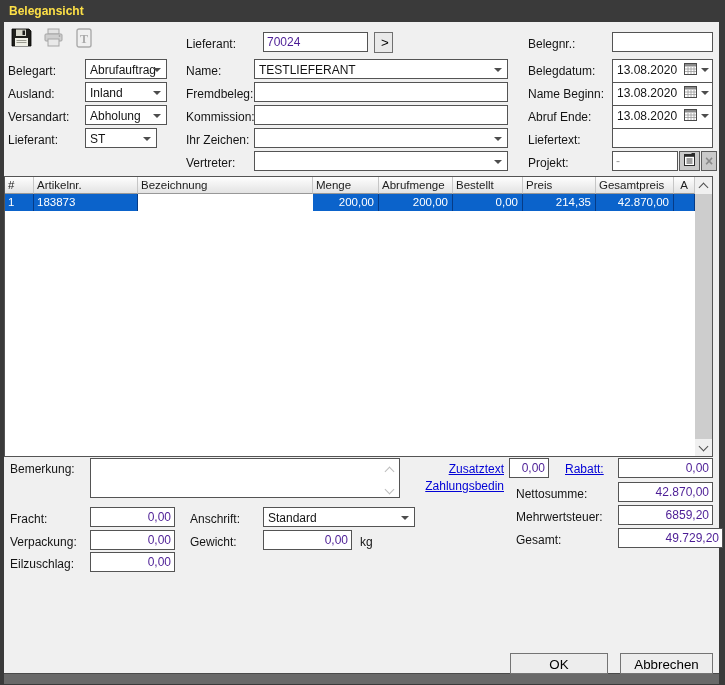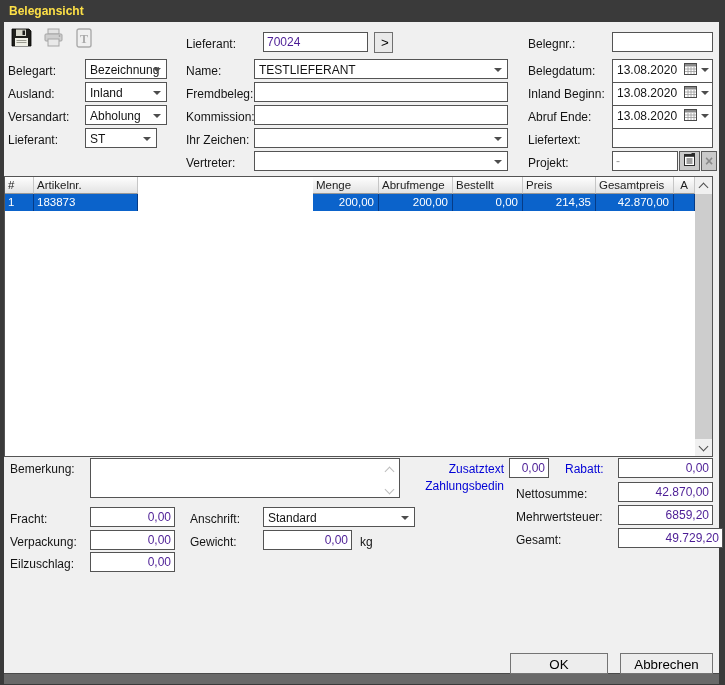--- a/index.html
+++ b/index.html
@@ -18,21 +18,21 @@
          padding:3px 18px 0 4px;overflow:hidden;white-space:nowrap}
   .darr{width:0;height:0;border-left:4px solid transparent;border-right:4px solid transparent;
         border-top:4px solid #4d4d4d}
   .combo .darr,.datef .darr{position:absolute;right:5px;top:8px}
   .datef{background:#fff;border:1px solid #545454;height:31px;box-sizing:border-box;padding:3px 34px 0 4px;white-space:nowrap}
   .datef .cal{position:absolute;right:15px;top:3px}
   .datef .darr{right:3px}
   .sqbtn{background:#c9c9c9;border:1px solid #5a5a5a;box-sizing:border-box;text-align:center;padding:0;cursor:default}
   .gbtn{background:#e9e9e9;border:1px solid #707070;box-sizing:border-box;text-align:center;line-height:18px}
   .btn{background:#ededed;border:1px solid #747474;box-sizing:border-box;text-align:center;line-height:19px}
-  .lnk{color:#0202d6;white-space:nowrap;cursor:pointer}
+  .lnk{color:#0202d6;text-decoration:underline;white-space:nowrap;cursor:pointer}
   .grid{left:4px;top:176px;width:709px;height:281px;background:#fff;border:1px solid #545454;box-sizing:border-box}
   .hcell{top:0;height:17px;background:linear-gradient(#fefefe,#e3e3e3);border-right:1px solid #c6c6c6;
          border-bottom:1px solid #989898;font-size:11.5px;line-height:16px;padding-left:3px;
          color:#1c1c1c;overflow:hidden;box-sizing:border-box}
   .rcell{top:17px;height:17px;background:#0b63cb;color:#fff;font-size:11.5px;line-height:16px;
          padding:0 4px 0 3px;border-right:1px solid rgba(0,0,30,.4);overflow:hidden;box-sizing:border-box}
   .vsb{right:0;top:0;width:17px;height:279px;background:#cdcdcd}
   .sbtn{left:0;width:17px;height:17px;background:#f0f0f0;display:flex;align-items:center;justify-content:center}
   .chev{width:6px;height:6px;border-left:1.5px solid #4f4f4f;border-top:1.5px solid #4f4f4f;display:inline-block}
   .chev.up{transform:rotate(45deg);margin-top:3px}
@@ -77,21 +77,21 @@
 </div>
 
 <span class="abs lbl" style="left:186px;top:37px">Lieferant:</span>
 <input class="abs tb" style="left: 263px; top: 32px; width: 105px;" value="70024">
 <button class="abs gbtn" style="left:374px;top:32px;width:19px;height:21px">&gt;</button>
 <span class="abs lbl" style="left:528px;top:37px">Belegnr.:</span>
 <input class="abs tb" style="left: 612px; top: 32px; width: 101px;" value="">
 
 <span class="abs lbl" style="left:8px;top:64px">Belegart:</span>
 <div class="abs combo" style="left:85px;top:59px;width:82px">
-  <span>Bezeichnung</span>
+  <span>Abrufauftrag</span>
   <span class="darr"></span>
 </div>
 <span class="abs lbl" style="left:186px;top:64px">Name:</span>
 <div class="abs combo" style="left:254px;top:59px;width:254px">
   <span>TESTLIEFERANT</span>
   <span class="darr"></span>
 </div>
 <span class="abs lbl" style="left:528px;top:64px">Belegdatum:</span>
 <div class="abs datef" style="left:612px;top:59px;width:101px">
   <span>13.08.2020</span>
@@ -103,21 +103,21 @@
   <span class="darr"></span>
 </div>
 
 <span class="abs lbl" style="left:8px;top:87px">Ausland:</span>
 <div class="abs combo" style="left:85px;top:82px;width:82px">
   <span>Inland</span>
   <span class="darr"></span>
 </div>
 <span class="abs lbl" style="left:186px;top:87px">Fremdbeleg:</span>
 <input class="abs tb" style="left: 254px; top: 82px; width: 254px;" value="">
-<span class="abs lbl" style="left:528px;top:87px">Inland Beginn:</span>
+<span class="abs lbl" style="left:528px;top:87px">Name Beginn:</span>
 <div class="abs datef" style="left:612px;top:82px;width:101px">
   <span>13.08.2020</span>
   <svg class="cal" width="13" height="12" viewBox="0 0 13 12">
     <rect x="0.5" y="0.5" width="12" height="11" fill="#fff" stroke="#4a4a4a"></rect>
     <rect x="1" y="1" width="11" height="2.5" fill="#8a8a8a"></rect>
     <path d="M1 6 H12 M1 8.5 H12 M4 4 V11 M7 4 V11 M10 4 V11" stroke="#9a9a9a" stroke-width="0.8"></path>
   </svg>
   <span class="darr"></span>
 </div>
 
@@ -167,20 +167,21 @@
     <path d="M7 0 L11 0 L11 4 Z" fill="#2a2a2a"></path>
   </svg>
 </button>
 <button class="abs sqbtn" style="left:701px;top:151px;width:16px;height:20px">
   <span class="xglyph">×</span>
 </button>
 
 <div class="abs grid">
   <div class="abs hcell" style="left:0;width:29px">#</div>
   <div class="abs hcell" style="left:29px;width:104px">Artikelnr.</div>
+  <div class="abs hcell" style="left:133px;width:175px">Bezeichnung</div>
   <div class="abs hcell" style="left:308px;width:66px">Menge</div>
   <div class="abs hcell" style="left:374px;width:74px">Abrufmenge</div>
   <div class="abs hcell" style="left:448px;width:70px">Bestellt</div>
   <div class="abs hcell" style="left:518px;width:73px">Preis</div>
   <div class="abs hcell" style="left:591px;width:78px">Gesamtpreis</div>
   <div class="abs hcell" style="left:669px;width:21px;text-align:center;padding-left:0">A</div>
 
   <div class="abs rcell" style="left:0;width:29px">1</div>
   <div class="abs rcell" style="left:29px;width:104px">183873</div>
   <div class="abs rcell num" style="left:308px;width:66px">200,00</div>

